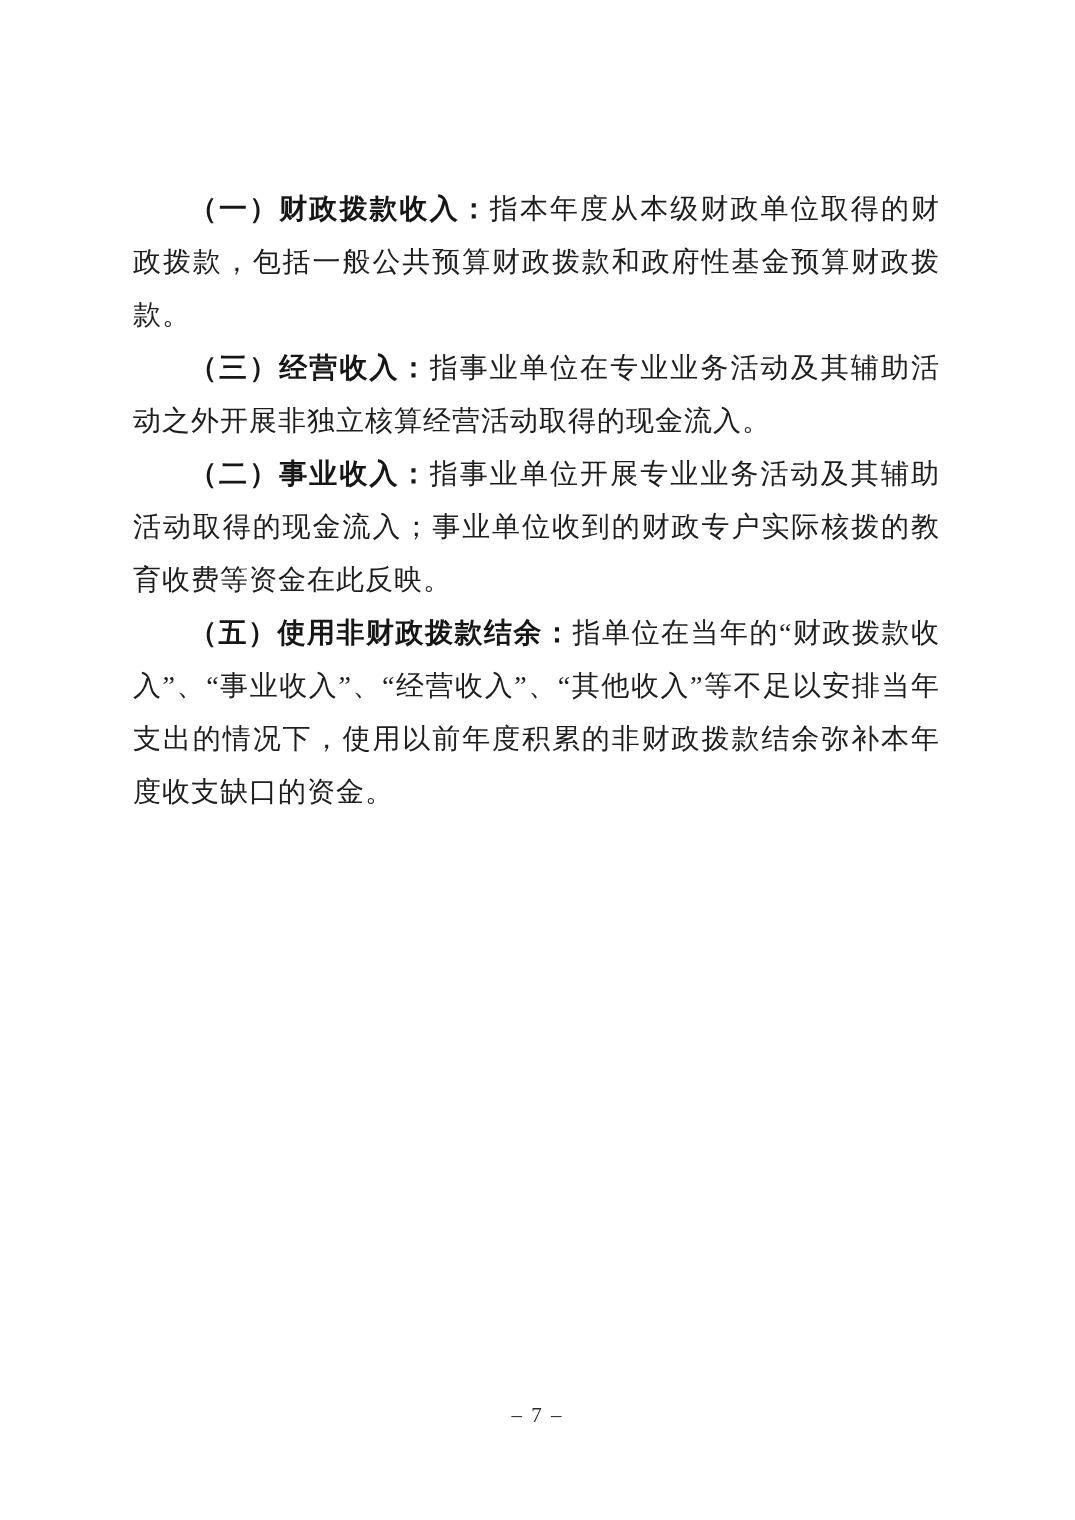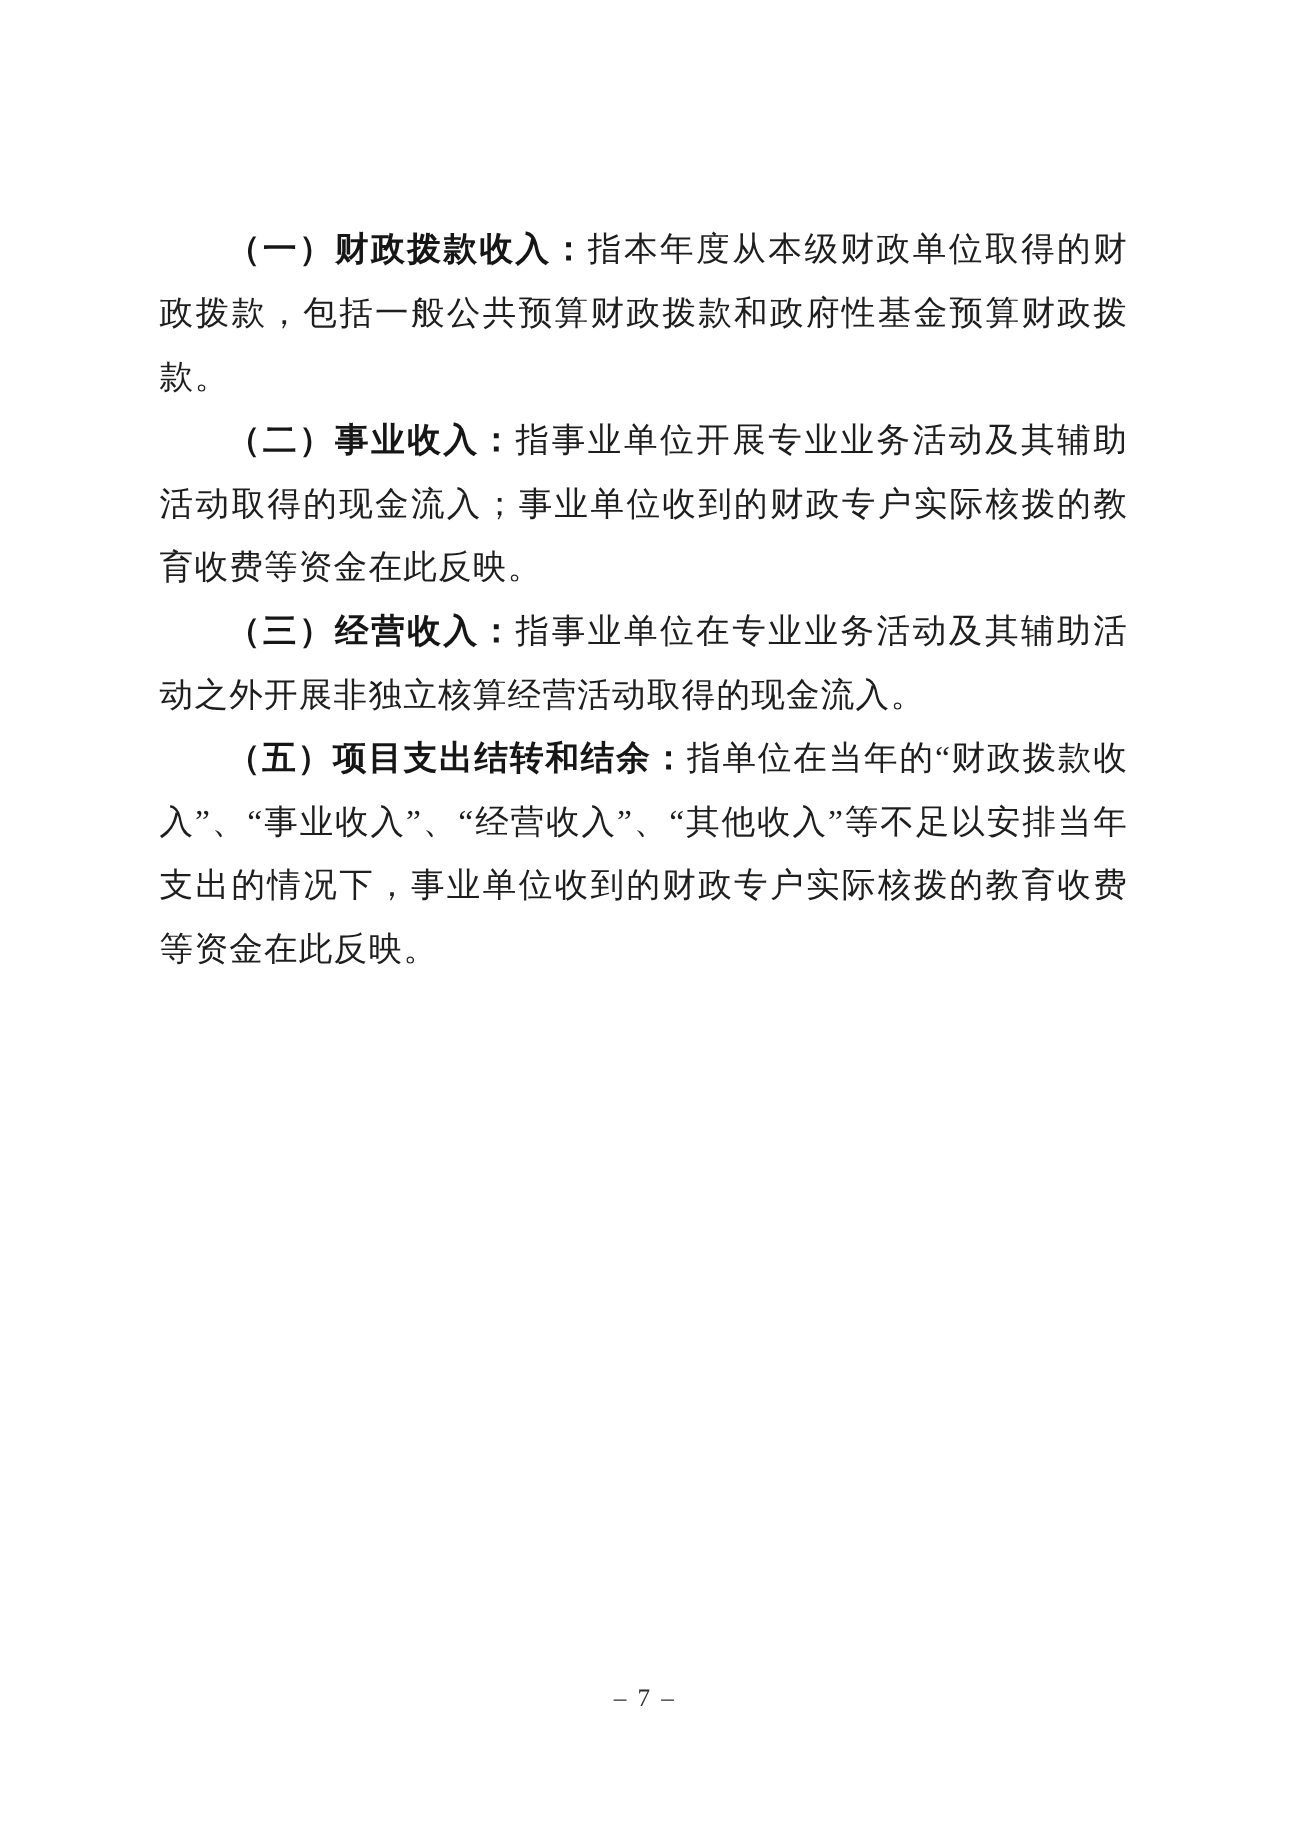--- a/index.html
+++ b/index.html
@@ -62,26 +62,26 @@
 </style>
 </head>
 <body>
 
 <div class="page">
 
   <div class="text-block">
 
     <p class="para"><span class="lead">（一）财政拨款收入：</span><span>指本年度从本级财政单位取得的财政拨款，包括一般公共预算财政拨款和政府性基金预算财政拨款。</span></p>
 
+    <p class="para"><span class="lead">（三）经营收入：</span><span>指事业单位在专业业务活动及其辅助活动之外开展非独立核算经营活动取得的现金流入。</span></p>
+
     <p class="para"><span class="lead">（二）事业收入：</span><span>指事业单位开展专业业务活动及其辅助活动取得的现金流入；事业单位收到的财政专户实际核拨的教育收费等资金在此反映。</span></p>
 
-    <p class="para"><span class="lead">（三）经营收入：</span><span>指事业单位在专业业务活动及其辅助活动之外开展非独立核算经营活动取得的现金流入。</span></p>
 
-
-    <p class="para"><span class="lead">（五）项目支出结转和结余：</span><span>指单位在当年的“财政拨款收入”、“事业收入”、“经营收入”、“其他收入”等不足以安排当年支出的情况下，事业单位收到的财政专户实际核拨的教育收费等资金在此反映。</span></p>
+    <p class="para"><span class="lead">（五）使用非财政拨款结余：</span><span>指单位在当年的“财政拨款收入”、“事业收入”、“经营收入”、“其他收入”等不足以安排当年支出的情况下，使用以前年度积累的非财政拨款结余弥补本年度收支缺口的资金。</span></p>
 
 
 
   </div>
 
   <div class="footer">– 7 –</div>
 
 </div>
 
 </body></html>

